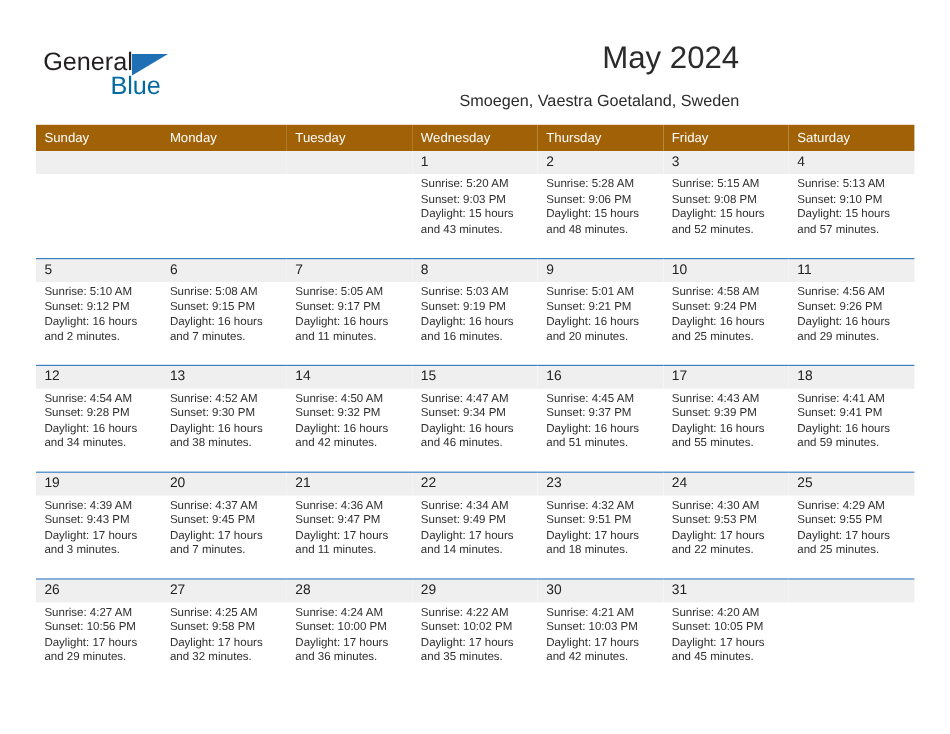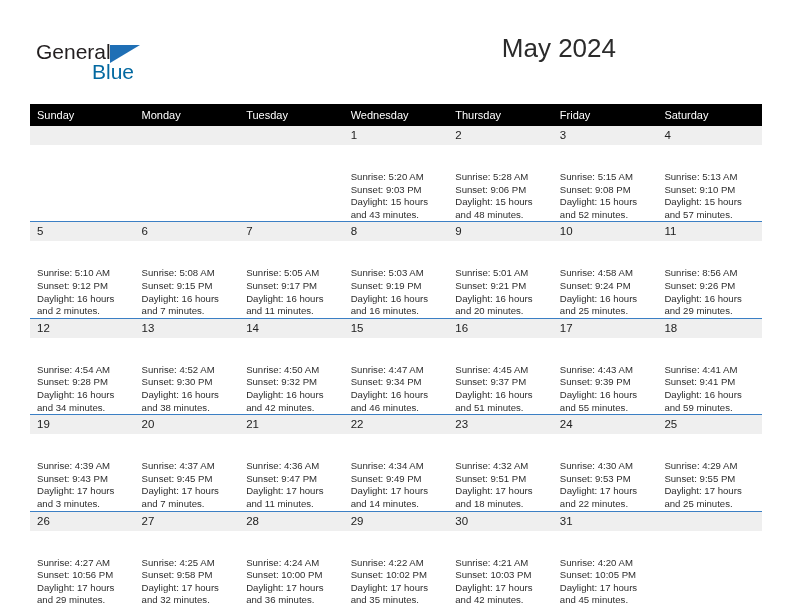--- a/index.html
+++ b/index.html
@@ -81,21 +81,21 @@
   
   .calendar {
     position: absolute;
     left: 30px;
     top: 104px;
     width: 732px;
     border-collapse: collapse;
     table-layout: fixed;
   }
   .calendar th {
-    background: #000000;
+    background: #a16207;
     color: #ffffff;
     font-size: 11px;
     font-weight: normal;
     text-align: left;
     padding: 5px 0 5px 7px;
     height: 22px;
     border: none;
   }
   .calendar td {
     vertical-align: top;
@@ -120,37 +120,37 @@
   }
   .daynum.empty {
     color: transparent;
   }
   .info {
     display: block;
     padding: 3px 6px 0 7px;
     font-size: 9.6px;
     line-height: 12.6px;
     color: #2e2e2e;
-    margin-top: 23px;
   }
   .info span { display: block; white-space: nowrap; }
   .info .dl1 { white-space: nowrap; }
 </style>
 </head>
 <body>
 
 <div class="page">
 
   <div class="header">
     <div class="logo">
       <span class="logo-general">General</span>
       <span class="logo-tri"></span>
       <span class="logo-blue">Blue</span>
     </div>
     <div class="title">May 2024</div>
+    <div class="subtitle">Smoegen, Vaestra Goetaland, Sweden</div>
   </div>
 
   <table class="calendar">
     <thead>
       <tr>
         <th>Sunday</th>
         <th>Monday</th>
         <th>Tuesday</th>
         <th>Wednesday</th>
         <th>Thursday</th>
@@ -257,21 +257,21 @@
             <span class="info">
               <span>Sunrise: 4:58 AM</span>
               <span>Sunset: 9:24 PM</span>
               <span class="dl1">Daylight: 16 hours</span>
               <span>and 25 minutes.</span>
             </span>
           </td>
           <td>
             <span class="daynum">11</span>
             <span class="info">
-              <span>Sunrise: 8:56 AM</span>
+              <span>Sunrise: 4:56 AM</span>
               <span>Sunset: 9:26 PM</span>
               <span class="dl1">Daylight: 16 hours</span>
               <span>and 29 minutes.</span>
             </span>
           </td>
         </tr>
         <tr>
           <td>
             <span class="daynum">12</span>
             <span class="info">

